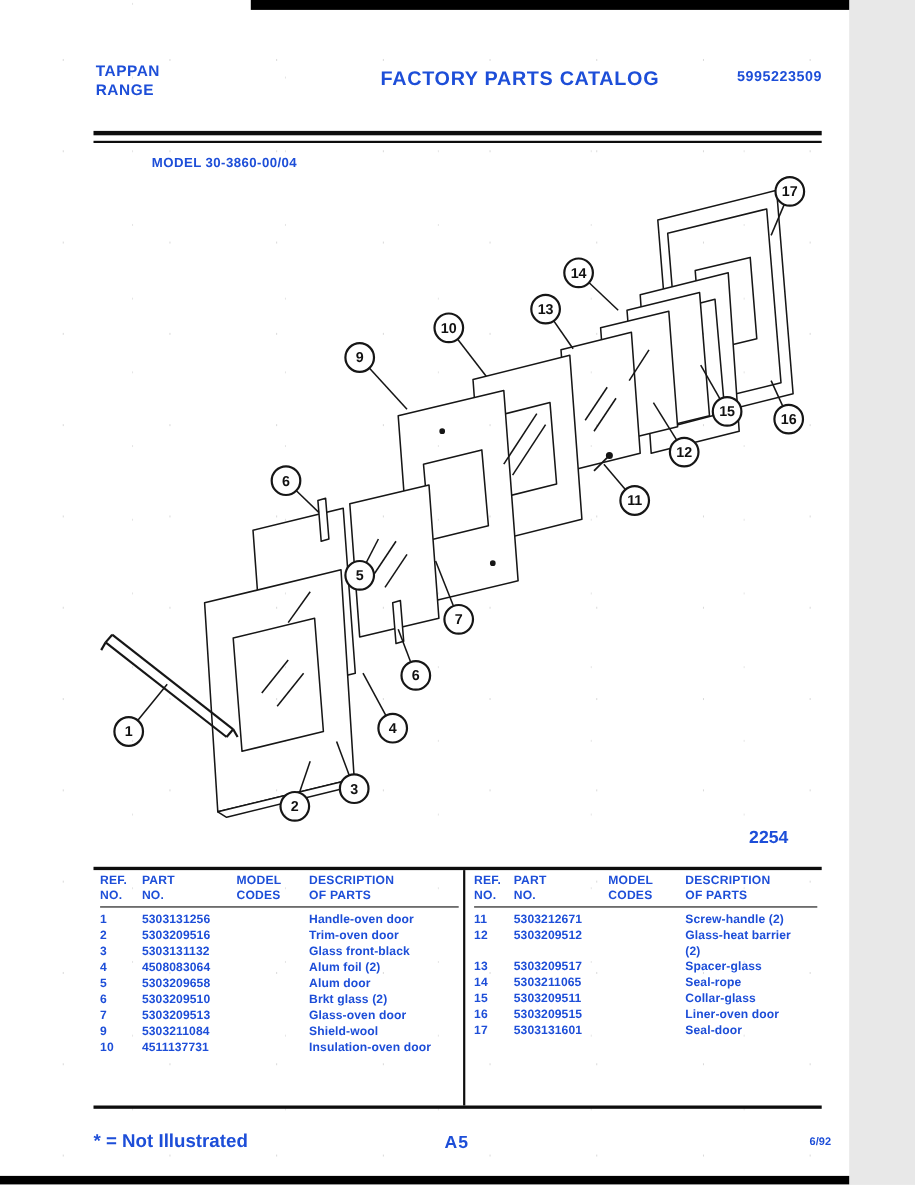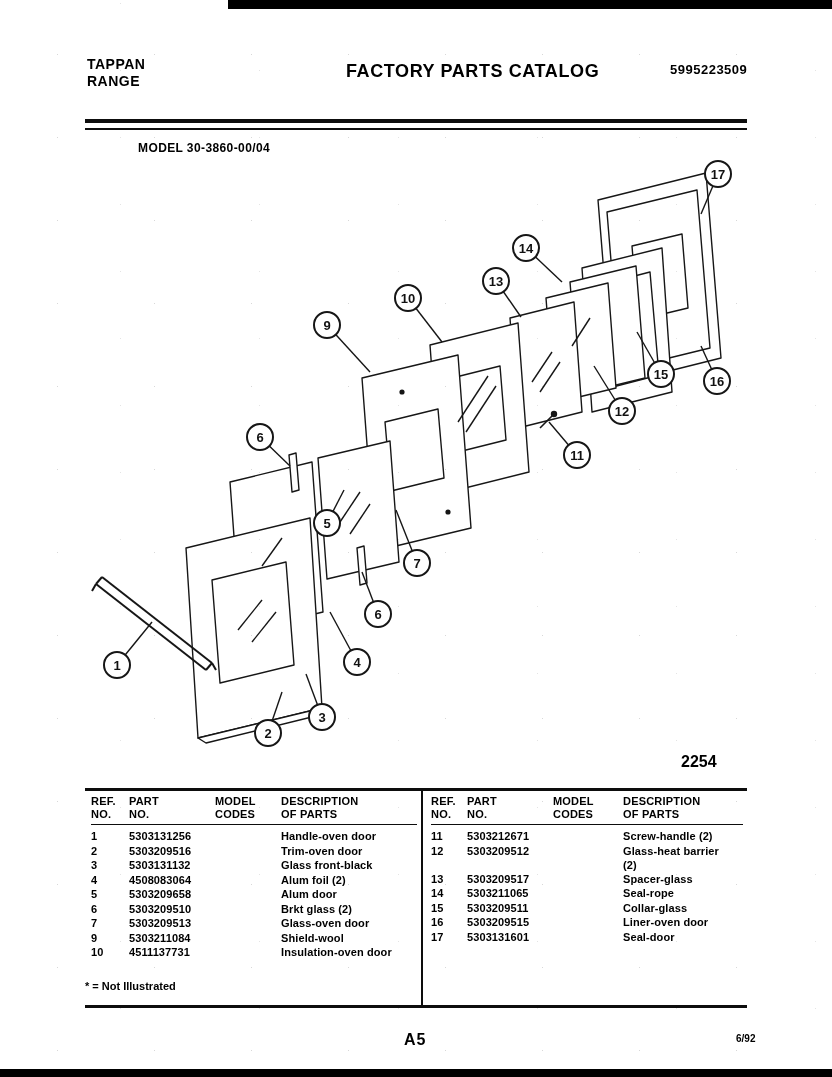--- a/index.html
+++ b/index.html
@@ -1,21 +1,21 @@
 <!DOCTYPE html>
 <html><head>
 <meta charset="utf-8">
 <style>
   html,body{margin:0;padding:0;background:#e8e8e8;}
   .page{
     position:relative;
-    width:832px;height:1077px;
+    width:772px;height:1077px;
     background:#ffffff;
     font-family:"Liberation Sans", sans-serif;
-    color:#000000;
+    color:#1d4ed8;
     overflow:hidden;
   }
   
   .page::after{
     content:"";position:absolute;inset:0;pointer-events:none;
     background-image:
       radial-gradient(circle, rgba(0,0,0,.5) .6px, transparent .8px),
       radial-gradient(circle, rgba(0,0,0,.35) .5px, transparent .7px);
     background-size:97px 83px, 139px 67px;
     background-position:9px 13px, 51px 37px;
@@ -49,21 +49,21 @@
   .half.right{flex:1;border-left:2px solid #0d0d0d;padding-left:8px;}
   .thead{display:grid;padding-bottom:3px;border-bottom:1.5px solid #0d0d0d;margin-right:4px;}
   .half.left .thead, .half.left .trow{grid-template-columns:38px 86px 66px auto;display:grid;}
   .half.right .thead, .half.right .trow{grid-template-columns:36px 86px 70px 108px;display:grid;}
   .hcell{font-size:11px;font-weight:700;line-height:13px;letter-spacing:.2px;}
   .tbody{padding-top:4px;}
   .trow{min-height:14.5px;}
   .tcell{font-size:11px;font-weight:700;line-height:14.5px;letter-spacing:.1px;}
   .tcell.desc{line-height:14px;}
 
-  .footer-note{left:85px;top:980px;font-size:11px;font-weight:700;}
+  .footer-note{left:85px;top:1028px;font-size:17px;font-weight:700;}
   .page-id{left:404px;top:1031px;font-size:16px;font-weight:700;letter-spacing:1px;}
   .date-code{left:726px;top:1033px;font-size:10px;font-weight:700;padding-left:10px;}
 
   svg text{font-family:"Liberation Sans", sans-serif;}
 </style>
 </head>
 <body>
 
 <div class="page">
 

